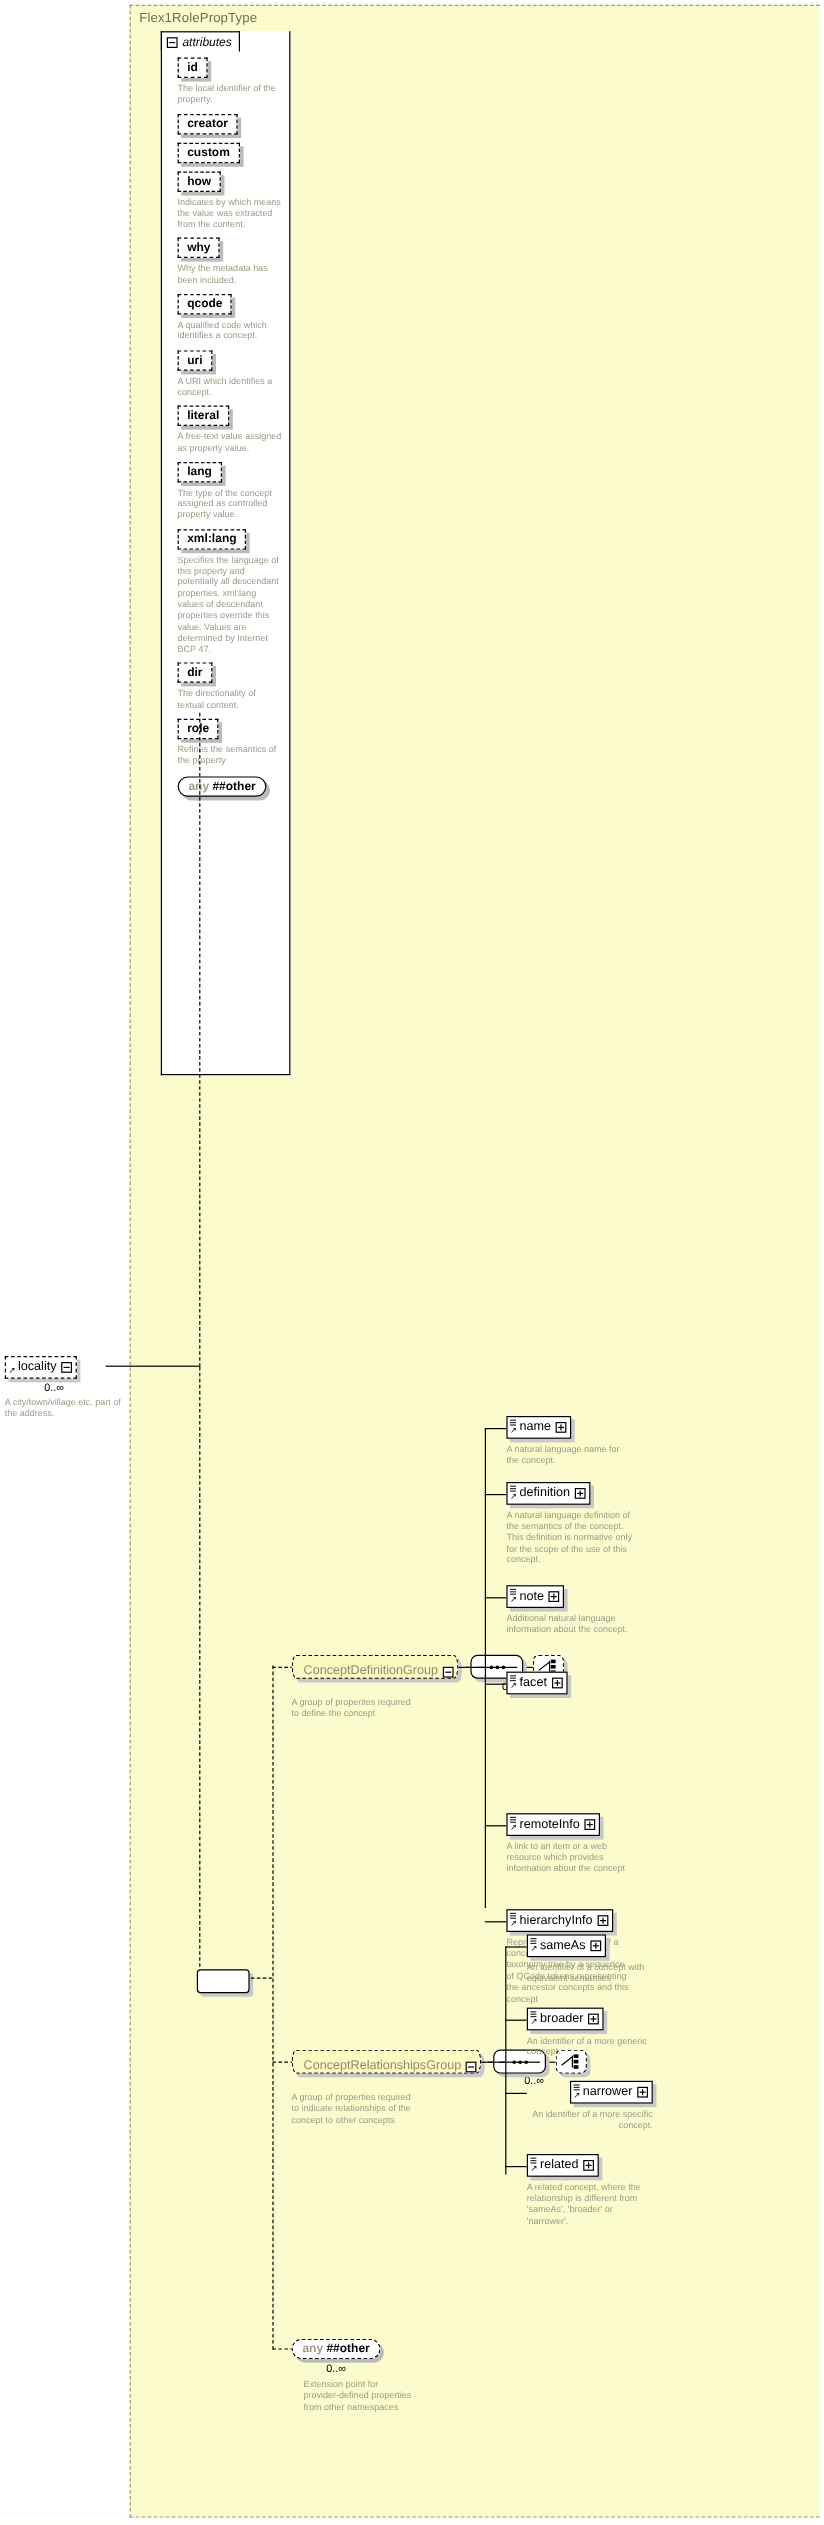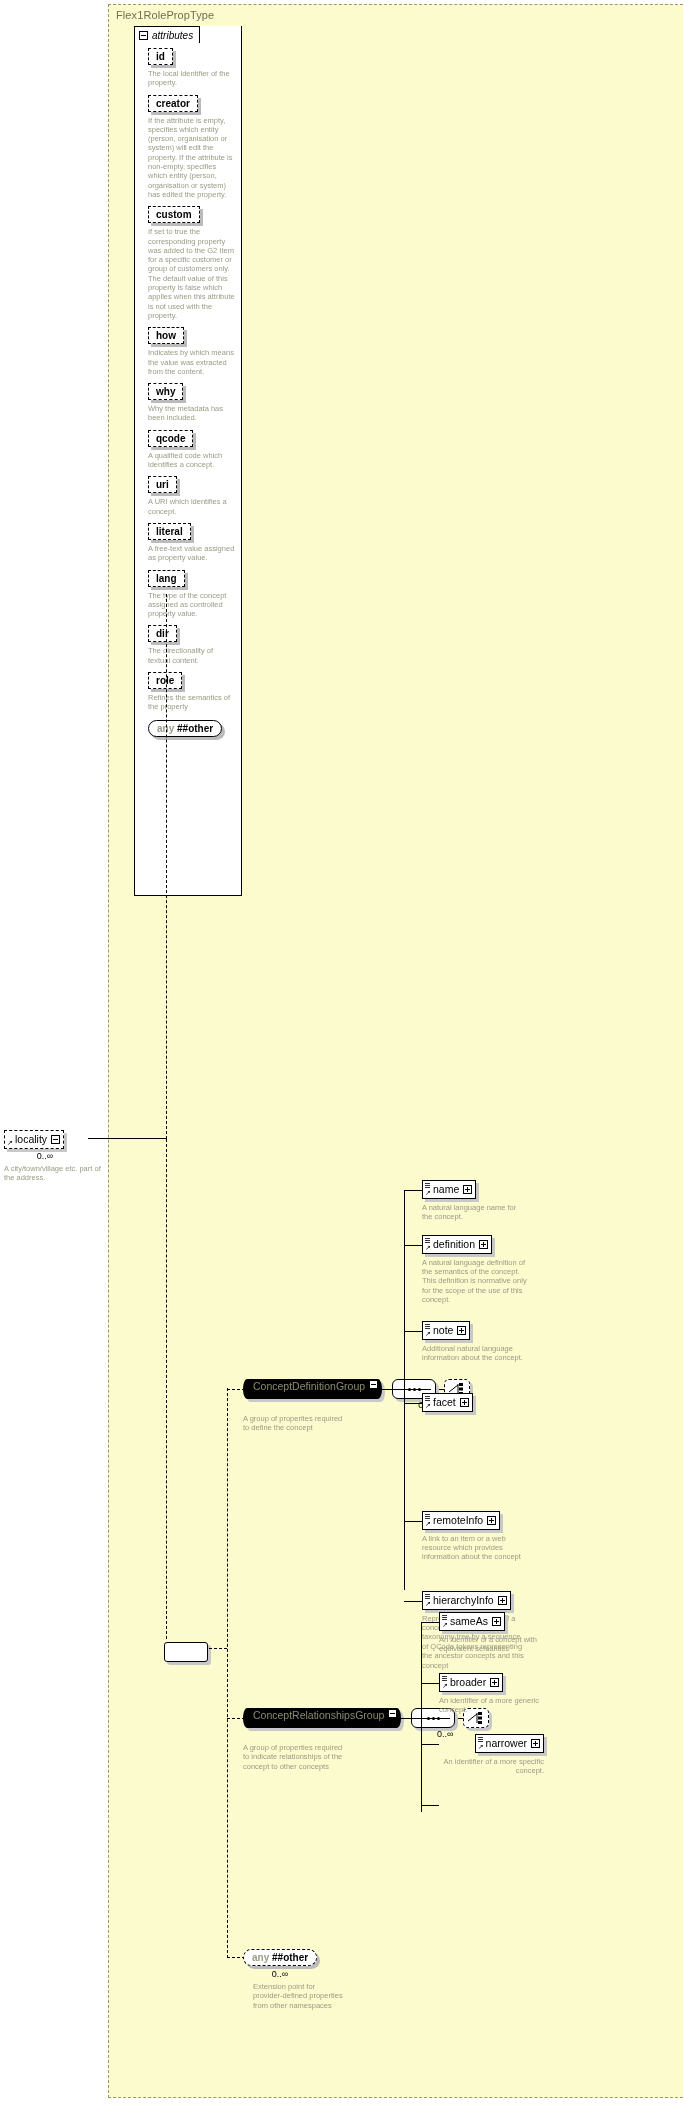--- a/index.html
+++ b/index.html
@@ -105,23 +105,23 @@
   .occurs {
     font-size:9px; color:#000; text-align:center;
     margin-top:2px;
   }
   .el-desc {
     font-size:7.5px; line-height:9.3px; color:#9b9b86; margin-top:3px;
   }
 
   
   .grp-chip {
-    display:inline-flex; align-items:flex-start;
+    display:inline-flex; align-items:flex-end;
     border:1px dashed #000; border-radius:4px/50%;
-    background:#000000; height:20px; padding:0 3px 0 9px;
+    background:#fef9c3; height:20px; padding:0 3px 0 9px;
     font-size:10.5px; color:#8b8b70;
     box-shadow:3px 3px 0 0 #c8c8c8;
     white-space:nowrap;
   }
   .grp-chip .gl { padding-right:4px; }
 
   
   .seq {
     display:inline-flex; align-items:center; justify-content:center;
     width:44px; height:20px; border:1px solid #000; border-radius:6px;
@@ -171,28 +171,29 @@
 
 <div id="attr-box"></div>
 <div id="attr-tab">
   <span class="minus-sq"></span>
   <span>attributes</span>
 </div>
 
 <div id="attr-list" style="position:absolute;left:134px;top:46px;width:108px;">
 
 <div style="margin-bottom: 5px;"><div class="attr-chip">id</div><div class="attr-desc">The local identifier of the property.</div></div>
-    <div style="margin-bottom: 5px;"><div class="attr-chip">creator</div><div class="attr-desc">If the attribute is empty, specifies which entity (person, organisation or system) will edit the property. If the attribute is non-empty, specifies which entity (person, organisation or system) has edited the property.</div></div>
-    <div style="margin-bottom: 5px;"><div class="attr-chip">custom</div><div class="attr-desc">If set to true the corresponding property was added to the G2 Item for a specific customer or group of customers only. The default value of this property is false which applies when this attribute is not used with the property.</div></div>
+    <div style="margin-bottom: 5px;"><div class="attr-chip">creator</div></div>
+    <div style="margin-bottom: 5px;"><div class="attr-chip">custom</div></div>
     <div style="margin-bottom: 5px;"><div class="attr-chip">how</div><div class="attr-desc">Indicates by which means the value was extracted from the content.</div></div>
     <div style="margin-bottom: 5px;"><div class="attr-chip">why</div><div class="attr-desc">Why the metadata has been included.</div></div>
     <div style="margin-bottom: 5px;"><div class="attr-chip">qcode</div><div class="attr-desc">A qualified code which identifies a concept.</div></div>
     <div style="margin-bottom: 5px;"><div class="attr-chip">uri</div><div class="attr-desc">A URI which identifies a concept.</div></div>
     <div style="margin-bottom: 5px;"><div class="attr-chip">literal</div><div class="attr-desc">A free-text value assigned as property value.</div></div>
     <div style="margin-bottom: 5px;"><div class="attr-chip">lang</div><div class="attr-desc">The type of the concept assigned as controlled property value.</div></div>
+    <div style="margin-bottom: 5px;"><div class="attr-chip">xml:lang</div><div class="attr-desc">Specifies the language of this property and potentially all descendant properties. xml:lang values of descendant properties override this value. Values are determined by Internet BCP 47.</div></div>
     <div style="margin-bottom: 5px;"><div class="attr-chip">dir</div><div class="attr-desc">The directionality of textual content.</div></div>
     <div style="margin-bottom: 5px;"><div class="attr-chip">role</div><div class="attr-desc">Refines the semantics of the property</div></div>
     <div style="margin-left: 14px; margin-top: 6px;"><span class="any-chip"><span class="any-kw">any</span> <span class="any-ns">##other</span></span></div>
   </div>
 
 <div id="locality-wrap">
   <div class="el-box dashed">
     <span class="arrow">↗</span>
     <span class="lbl">locality</span>
     <span class="minus-sq"></span>
@@ -430,20 +431,33 @@
       <span class="arrow">↗</span>
       <span class="lbl">narrower</span>
       <span class="plus-sq"></span>
     </div>
     <div class="right-desc">An identifier of a more specific concept.</div>
   </div>
 </div>
 
 <div class="right-el" style="left:421px; top:1794px;">
   <span class="hline" style="left:0;top:11px;width:18px;"></span>
+  <div style="margin-left:18px;">
+    <div class="el-box">
+      <span class="lines">
+          <i></i>
+          <i></i>
+          <i></i>
+        </span>
+      <span class="arrow">↗</span>
+      <span class="lbl">related</span>
+      <span class="plus-sq"></span>
+    </div>
+    <div class="right-desc">A related concept, where the relationship is different from 'sameAs', 'broader' or 'narrower'.</div>
+  </div>
 </div>
 
 <div id="body-any" style="position:absolute;left:243px;top:1947px;width:130px;">
   <span class="any-chip any-chip-dashed">
     <span class="any-kw">any</span>
     <span class="any-ns">##other</span>
   </span>
   <div class="occurs" style="width:74px;margin-top:3px;">0..∞</div>
   <div class="el-desc" style="width:90px;margin-left:10px;">Extension point for provider-defined properties from other namespaces</div>
 </div>

